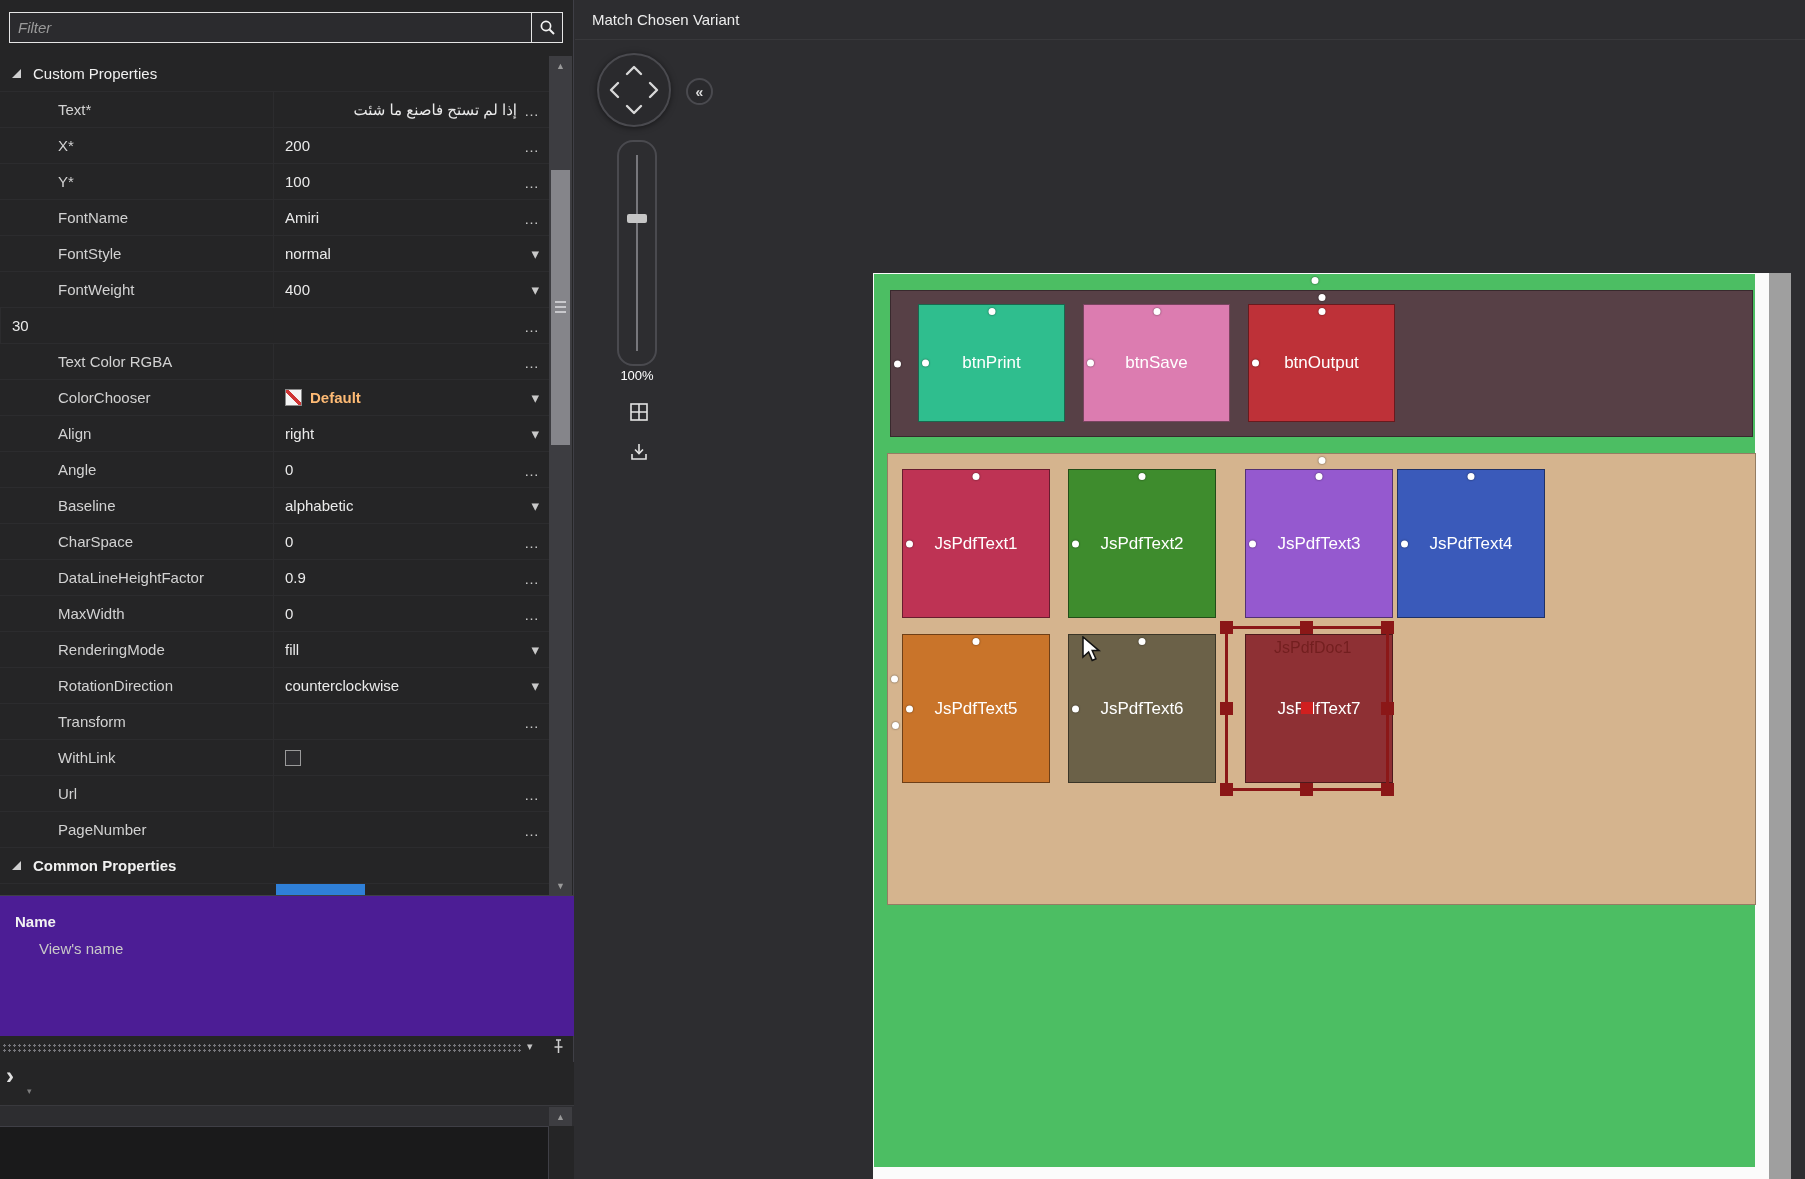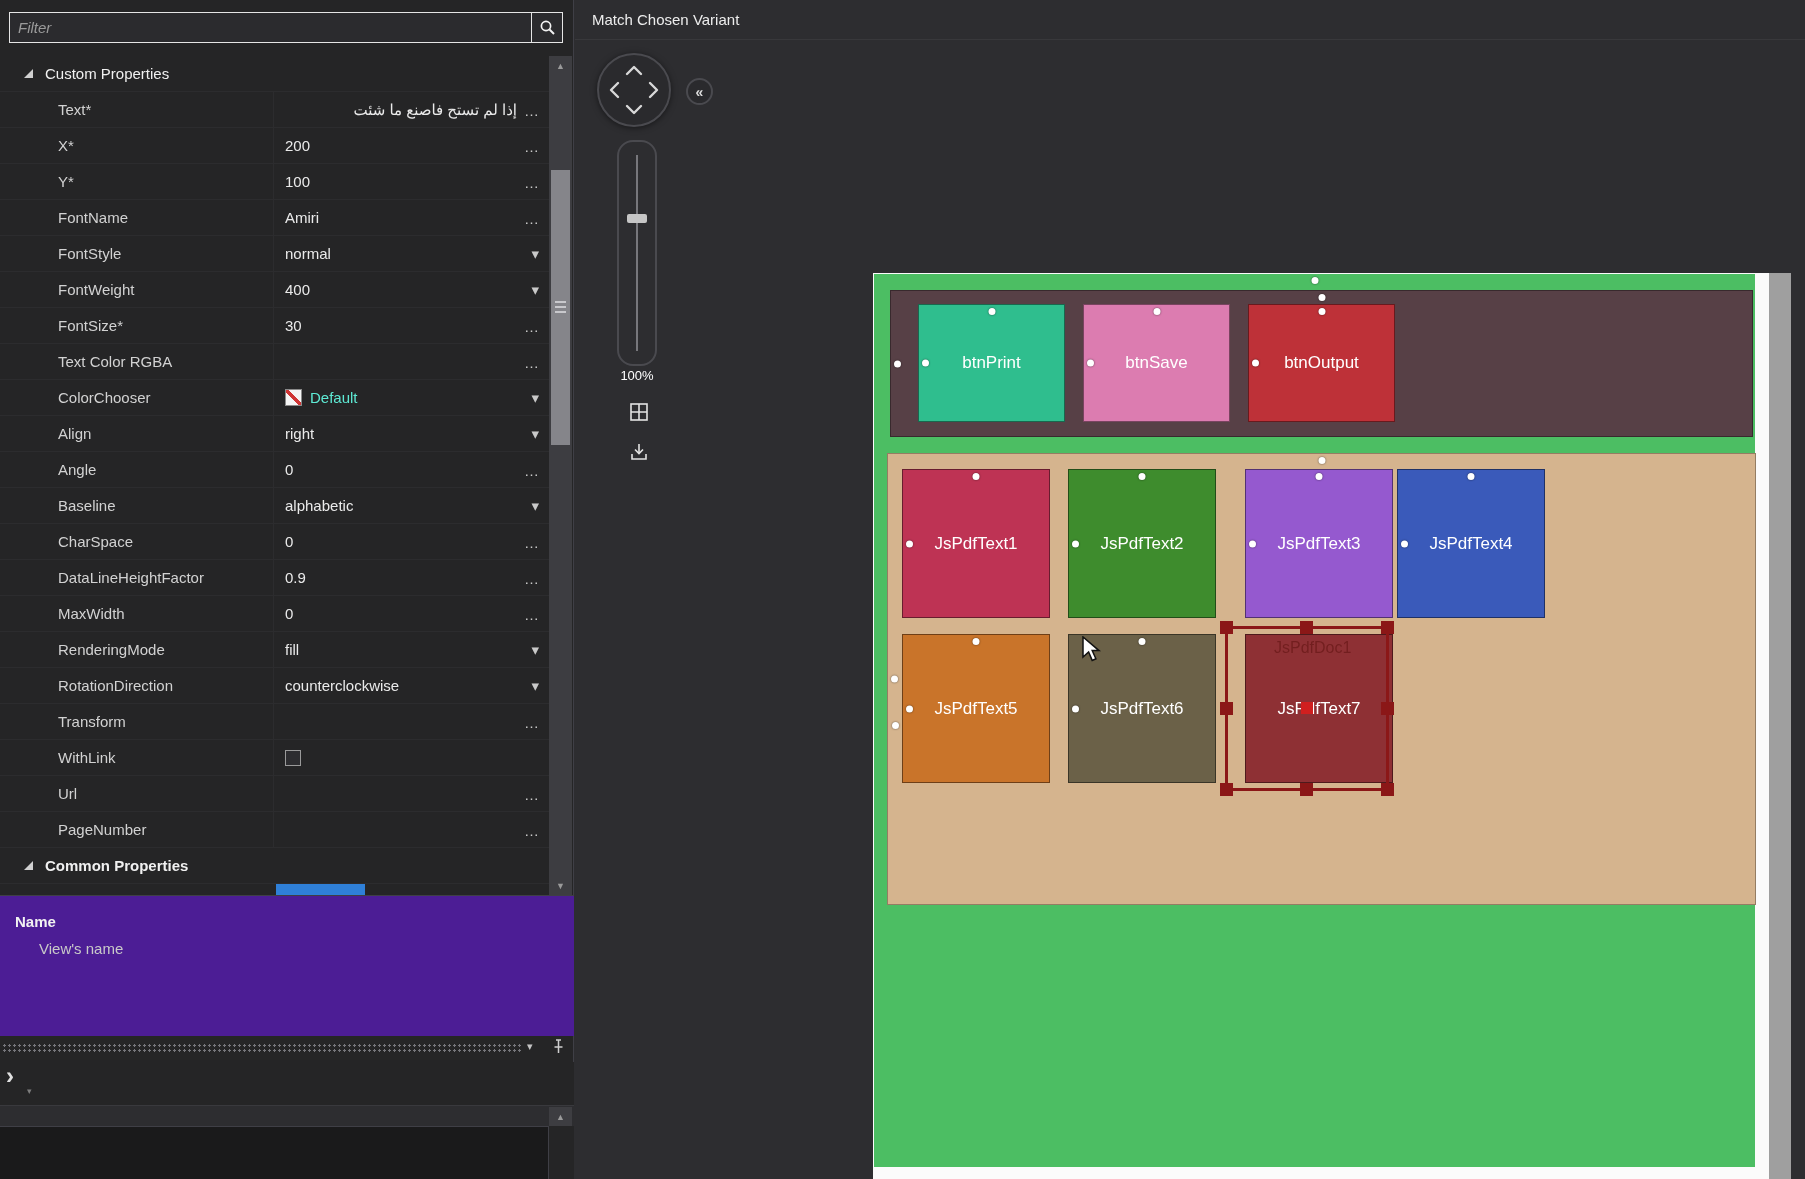--- a/index.html
+++ b/index.html
@@ -7,28 +7,28 @@
   body{position:relative;background:#2d2d30;font-family:"Liberation Sans",sans-serif;}
 
   
   #props{position:absolute;left:0;top:0;width:574px;height:1179px;background:#252526;border-right:1px solid #3f3f46;}
   .filter-bar{position:absolute;top:12px;left:9px;display:flex;}
   .filter-input{width:523px;height:31px;background:#2b2b2e;border:1px solid #e6e6e6;color:#e8e8e8;font-size:15px;padding:0 8px;font-family:inherit;outline:none;}
   .filter-input::placeholder{color:#9a9a9a;font-style:italic;}
   .filter-btn{width:31px;height:31px;background:#2b2b2e;border:1px solid #e6e6e6;border-left:none;display:flex;align-items:center;justify-content:center;cursor:pointer;padding:0;}
 
   .pgrid{position:absolute;top:56px;left:0;width:549px;height:839px;overflow:hidden;}
-  .cat{height:36px;display:flex;align-items:center;padding-left:24px;color:#f0f0f0;font-size:15px;border-bottom:1px solid #2c2c2e;background:#252526;}
+  .cat{height:36px;display:flex;align-items:center;padding-left:12px;color:#f0f0f0;font-size:15px;border-bottom:1px solid #2c2c2e;background:#252526;}
   .cat .tri{width:0;height:0;border-left:9px solid transparent;border-bottom:9px solid #d0d0d0;margin-right:12px;}
   .cat.bold .cat-label{font-weight:bold;}
   .prow{height:36px;display:flex;align-items:stretch;border-bottom:1px solid #2c2c2e;}
   .plabel{width:273px;padding-left:58px;display:flex;align-items:center;color:#d2d2d2;font-size:15px;white-space:nowrap;}
   .pval{flex:1;border-left:1px solid #2c2c2e;display:flex;align-items:center;padding-left:11px;padding-right:32px;position:relative;color:#eaeaea;font-size:15px;}
   .pval .val{white-space:nowrap;overflow:hidden;}
-  .pval .muted{color:#5eead4;}
+  .pval .muted{color:#fdba74;font-weight:bold;}
   .pval .rtl{direction:rtl;width:100%;text-align:right;}
   .eg{position:absolute;right:9px;top:50%;transform:translateY(-50%);color:#c9c9c9;font-size:15px;letter-spacing:1px;}
   .swatch{width:17px;height:17px;flex:none;margin-right:8px;border:1px solid #8a8a8a;
     background:linear-gradient(45deg,transparent 42%,#cf3535 42%,#cf3535 58%,transparent 58%),#f5f5f5;}
   .checkbox{width:16px;height:16px;border:1px solid #9a9a9a;background:#2d2d30;flex:none;}
   .cliprow{height:11px;position:relative;overflow:hidden;background:#252526;}
   .bluebox{position:absolute;left:276px;top:0;width:89px;height:11px;background:var(--accent);}
 
   .vscroll{position:absolute;top:56px;left:549px;width:23px;height:839px;background:#3d3d41;}
   .sarr{position:absolute;left:0;width:23px;height:19px;display:flex;align-items:center;justify-content:center;color:#9a9a9a;font-size:9px;}
@@ -149,21 +149,20 @@
         </div>
     </div>
     <div class="prow">
       <div class="plabel">FontWeight</div>
       <div class="pval">
           <span class="val">400</span>
           <span class="eg">▾</span>
         </div>
     </div>
     <div class="prow">
-      <div class="plabel">FontSize*</div>
       <div class="pval">
           <span class="val">30</span>
           <span class="eg">…</span>
         </div>
     </div>
     <div class="prow">
       <div class="plabel">Text Color RGBA</div>
       <div class="pval">
           <span class="val"></span>
           <span class="eg">…</span>

